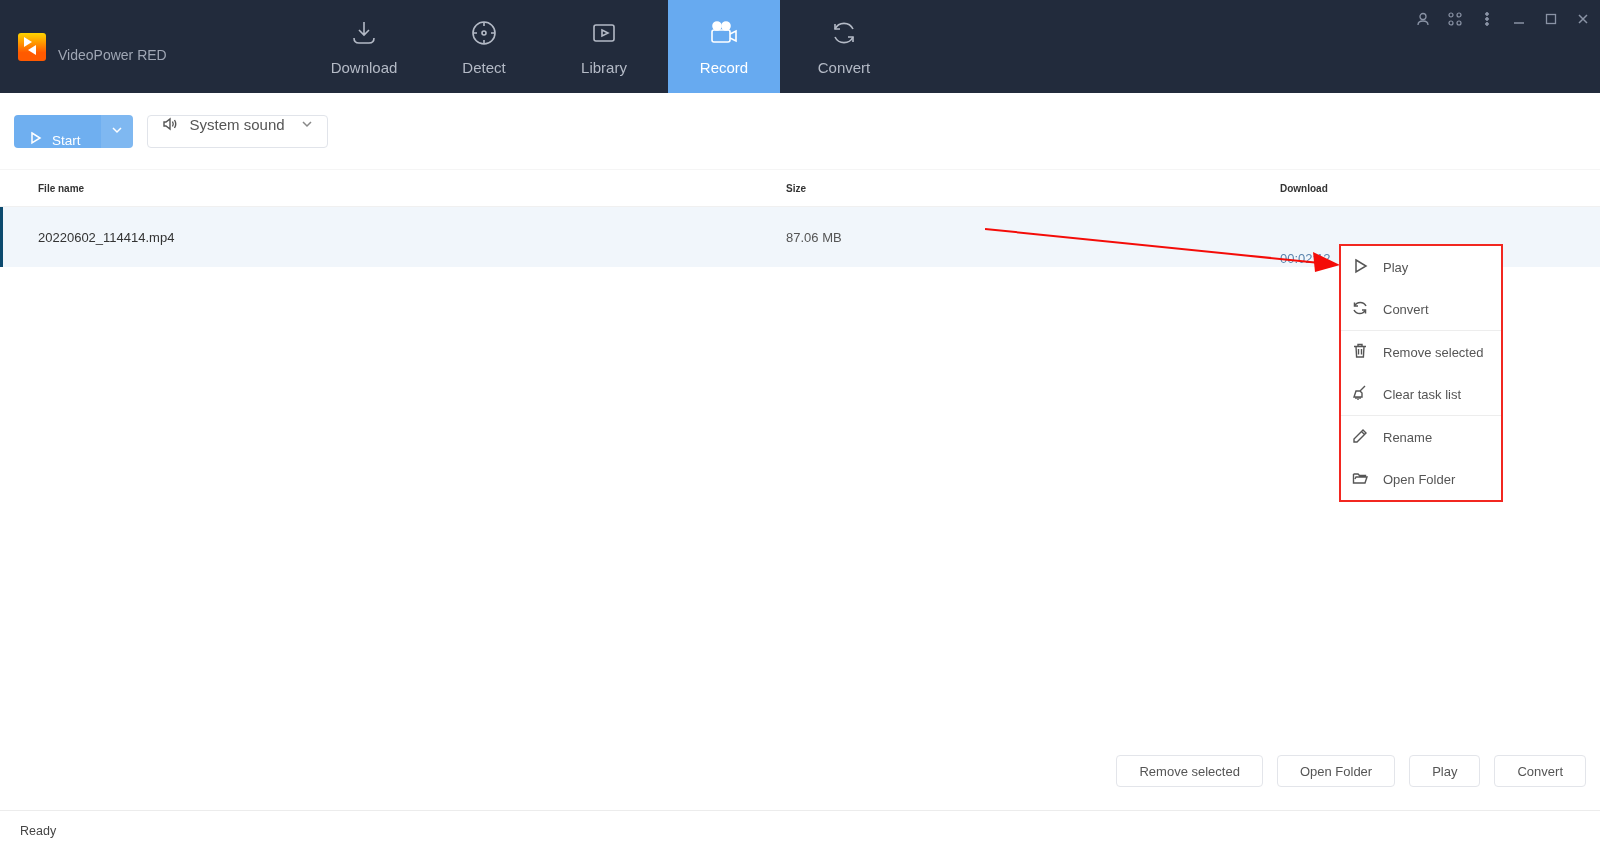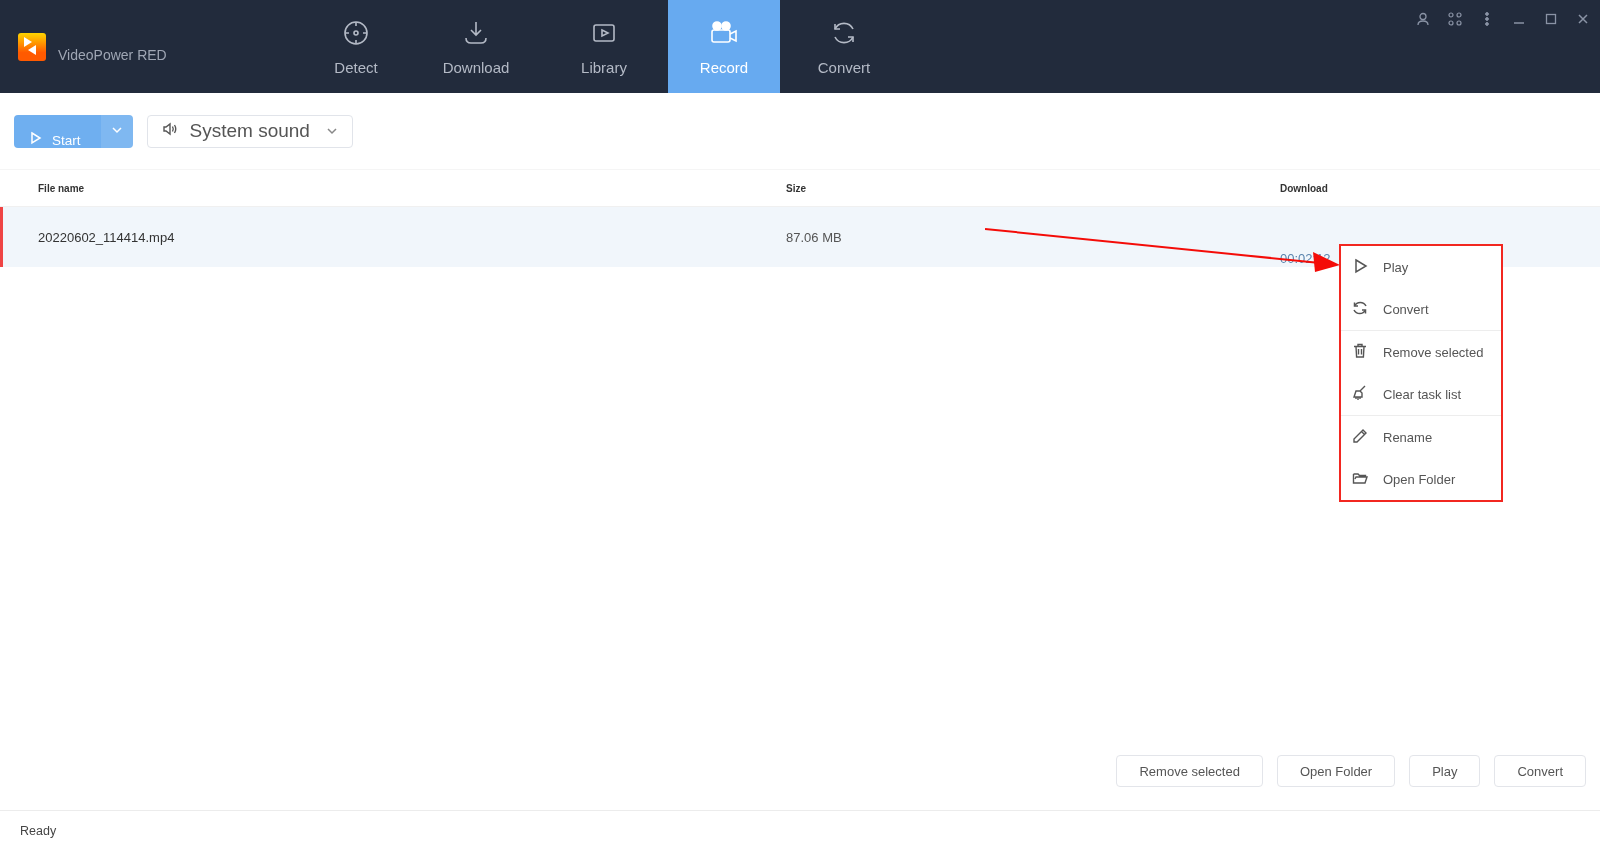--- a/index.html
+++ b/index.html
@@ -23,30 +23,30 @@
 
 .win-controls { position: absolute; right: 8px; top: 10px; display: flex; align-items: center; gap: 14px; color: #8a93a5; }
 .win-controls span { display: inline-flex; width: 18px; height: 18px; align-items: center; justify-content: center; cursor: pointer; }
 .win-controls svg { stroke: #8a93a5; }
 
 
 .toolbar { height: 77px; display: flex; align-items: center; padding: 0 14px; gap: 14px; border-bottom: 1px solid #f5f5f5; }
 .start-btn { display: flex; align-items: stretch; height: 33px; border-radius: 4px; overflow: hidden; cursor: pointer; }
 .start-main { background: #6faff0; color: #fff; display: flex; align-items: flex-end; padding: 0 20px 0 14px; gap: 10px; font-size: 13.5px; }
 .start-caret { width: 32px; background: #7fb8f1; display: flex; align-items: center; justify-content: center; }
-.sound-btn { height: 33px; border: 1px solid #e1e4ea; border-radius: 4px; display: flex; align-items: center; padding: 0 14px; gap: 12px; font-size: 19px; color: #555; cursor: pointer; background: #fff; }
+.sound-btn { height: 33px; border: 1px solid #e1e4ea; border-radius: 4px; display: flex; align-items: flex-start; padding: 0 14px; gap: 12px; font-size: 15px; color: #555; cursor: pointer; background: #fff; }
 
 
 .table-head { display: flex; align-items: center; height: 37px; border-bottom: 1px solid #f0f0f0; font-size: 10px; font-weight: 600; color: #333; padding: 0 0 0 38px; }
 .col-name { width: 748px; }
 .col-size { width: 494px; }
 .col-duration { flex: 1; }
 
 
-.table-row { display: flex; align-items: center; height: 60px; background: #f1f6fb; border-left: 3px solid #ef4444; font-size: 13px; color: #555; padding: 0 0 0 35px; }
+.table-row { display: flex; align-items: center; height: 60px; background: #f1f6fb; border-left: 3px solid #0c4a6e; font-size: 13px; color: #555; padding: 0 0 0 35px; }
 .table-row .col-name { color: #333; }
 .table-row .col-duration { color: #5a84ad; margin-top: 42px; }
 
 
 .context-menu { position: absolute; left: 1339px; top: 244px; width: 164px; background: #fff; border: 2px solid #f22720; }
 .cm-sep { height: 1px; background: #ededed; margin: 0; }
 .cm-item { display: flex; align-items: center; height: 42px; padding: 0 10px; gap: 14px; font-size: 13px; color: #555; cursor: pointer; }
 .cm-item svg { flex-shrink: 0; }
 
 
@@ -61,37 +61,37 @@
 </style>
 </head>
 <body>
 
 <div class="header">
   <div class="logo-area">
     <div class="logo-icon"></div>
     <div class="app-title">VideoPower RED</div>
   </div>
   <div class="nav">
+    <div class="nav-item">
+      <span>
+        <svg width="30" height="30" viewBox="0 0 30 30" fill="none" stroke-width="1.6">
+            <path d="M15 4 L15 16 M10 12 L15 17 L20 12 M5 20 Q5 25 10 25 L20 25 Q25 25 25 20"></path>
+          </svg>
+      </span>
+      <span>Download</span>
+    </div>
     <div class="nav-item nav-narrow">
       <span>
         <svg width="30" height="30" viewBox="0 0 30 30" fill="none" stroke-width="1.6">
             <circle cx="15" cy="15" r="11"></circle>
             <circle cx="15" cy="15" r="2"></circle>
             <path d="M15 4 L15 8 M15 22 L15 26 M4 15 L8 15 M22 15 L26 15"></path>
           </svg>
       </span>
       <span>Detect</span>
-    </div>
-    <div class="nav-item">
-      <span>
-        <svg width="30" height="30" viewBox="0 0 30 30" fill="none" stroke-width="1.6">
-            <path d="M15 4 L15 16 M10 12 L15 17 L20 12 M5 20 Q5 25 10 25 L20 25 Q25 25 25 20"></path>
-          </svg>
-      </span>
-      <span>Download</span>
     </div>
     <div class="nav-item">
       <span>
         <svg width="30" height="30" viewBox="0 0 30 30" fill="none" stroke-width="1.6">
             <rect x="5" y="7" width="20" height="16" rx="2"></rect>
             <path d="M13 12 L19 15 L13 18 Z"></path>
           </svg>
       </span>
       <span>Library</span>
     </div>

